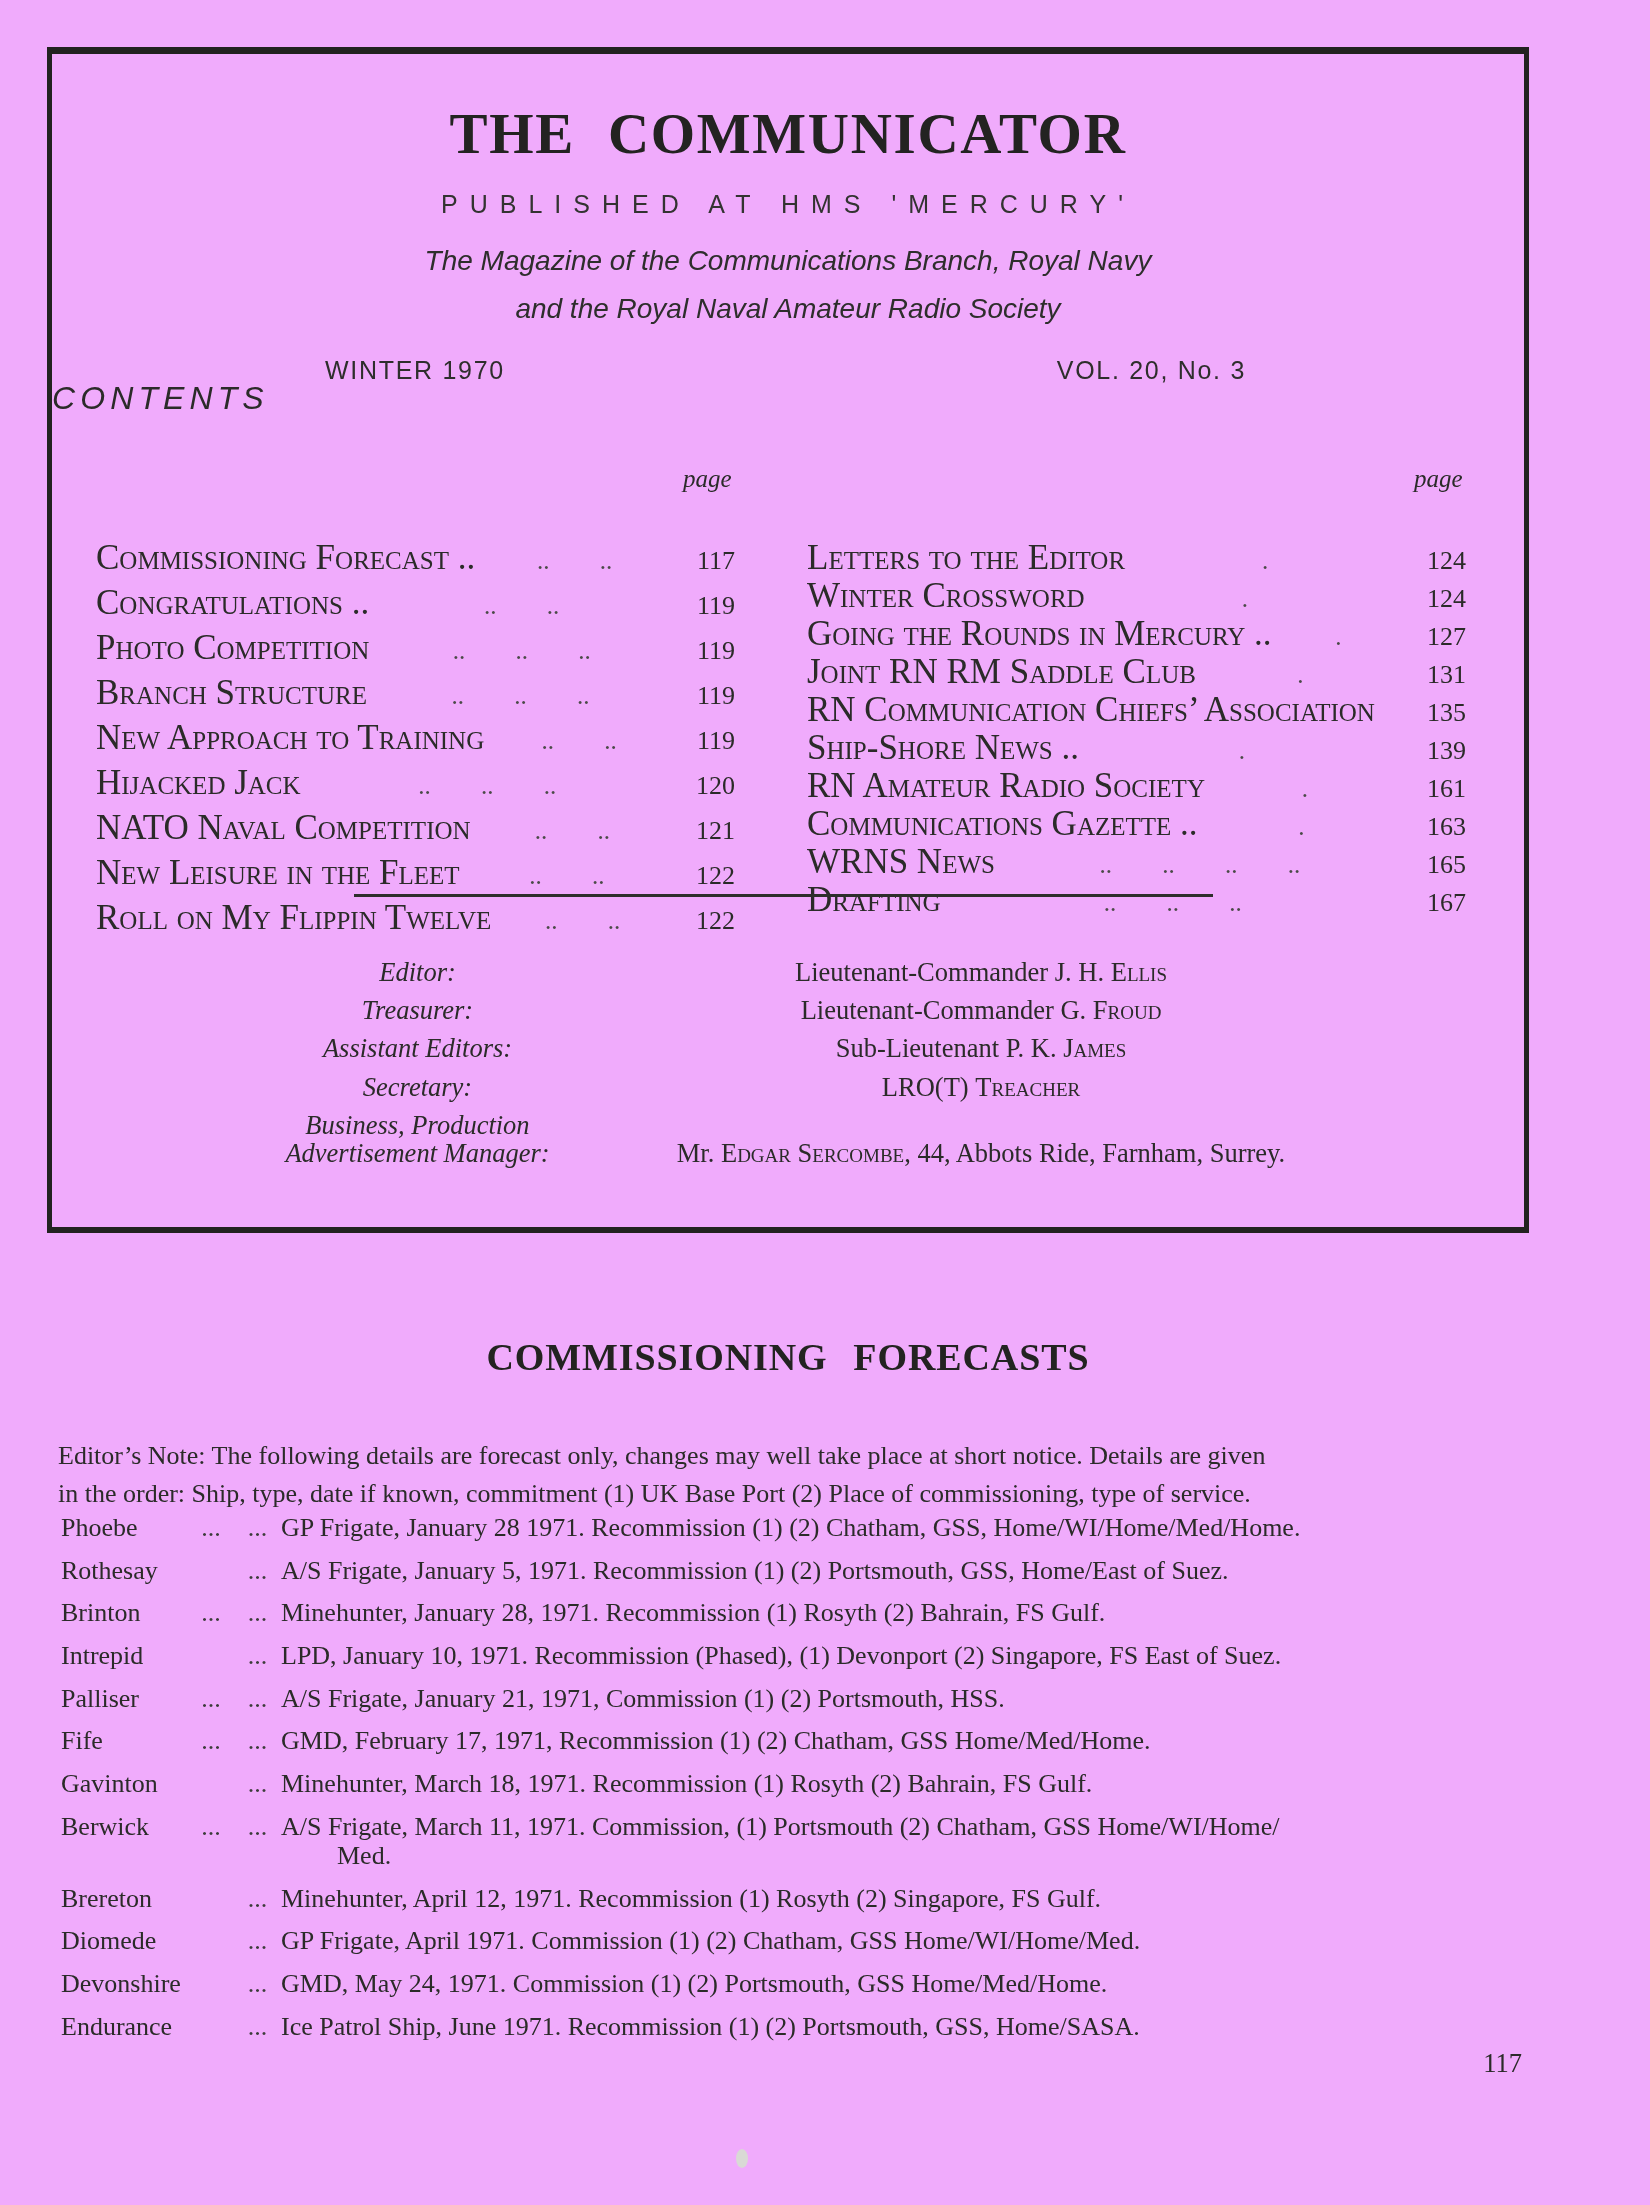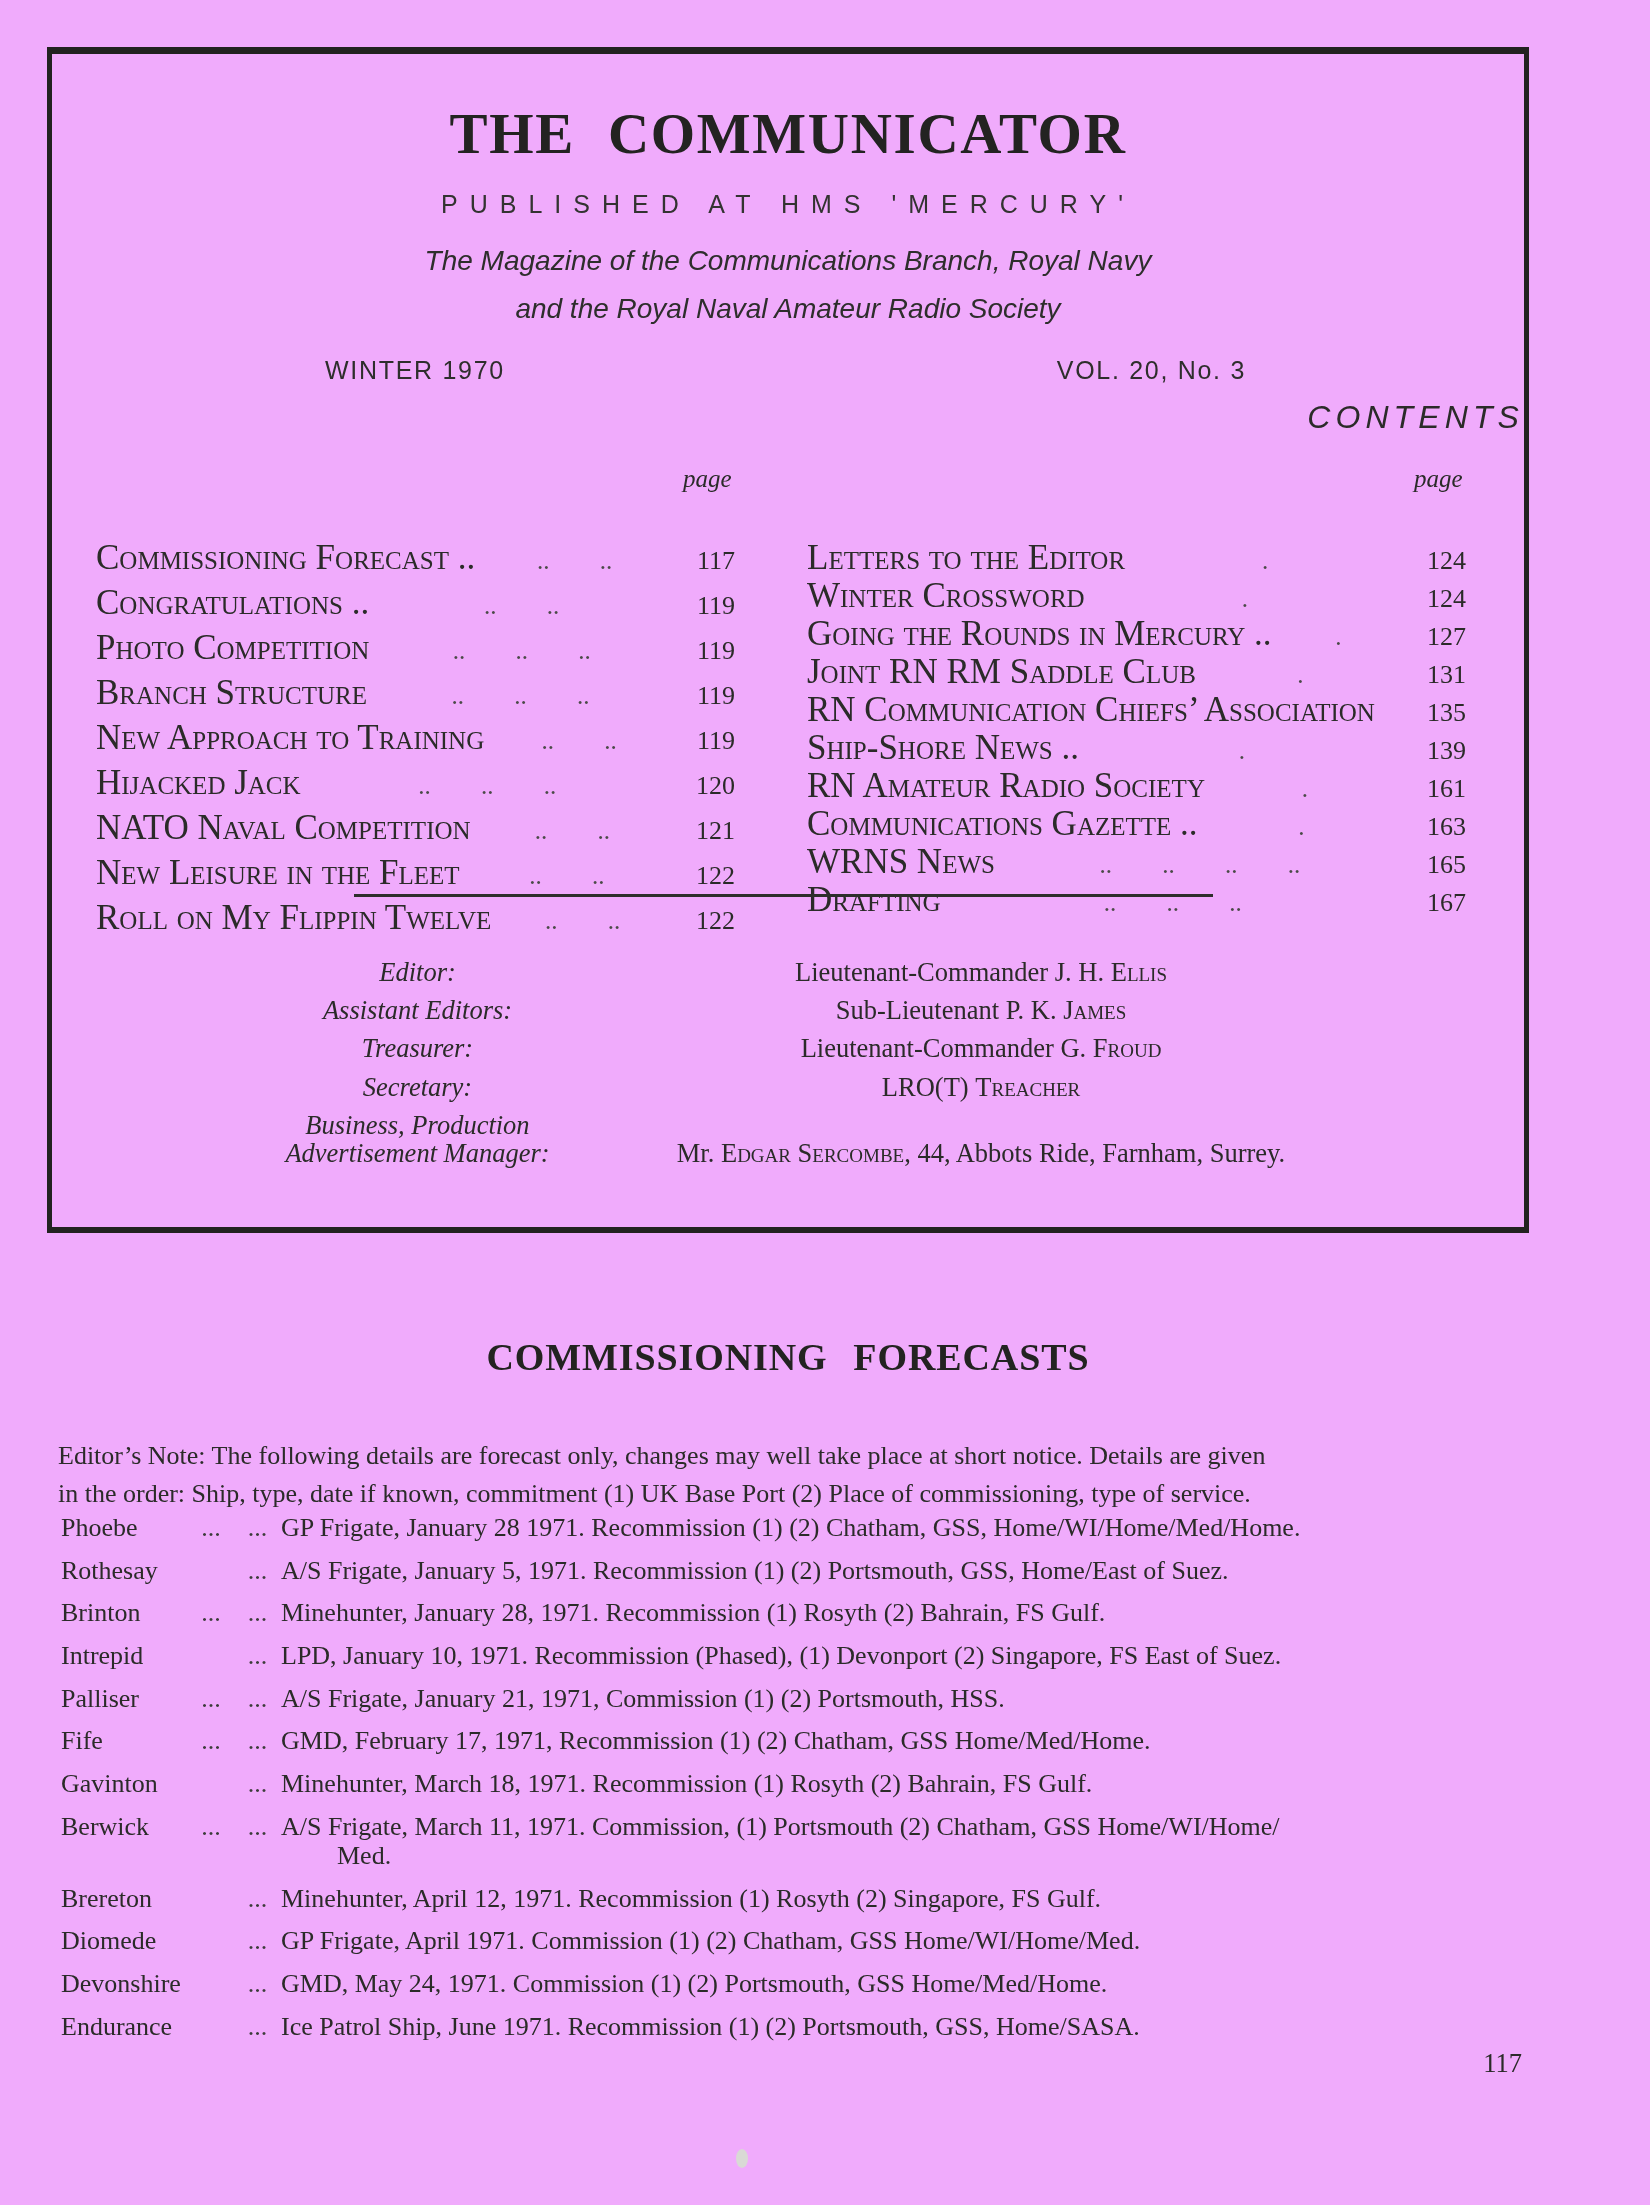--- a/index.html
+++ b/index.html
@@ -25,21 +25,21 @@
   .m-published{top:138px;text-align:center;
     font-family:"Liberation Sans", sans-serif;
     font-size:25px;letter-spacing:12px;color:#333331;line-height:1;}
   .m-sub{text-align:center;font-family:"Liberation Sans", sans-serif;
     font-style:italic;font-size:28px;color:#2e2e2c;line-height:1;}
   .m-sub1{top:193px;} .m-sub2{top:241px;}
   .m-issue-row{top:304px;display:flex;justify-content:space-between;
     box-sizing:border-box;padding:0 278px 0 273px;
     font-family:"Liberation Sans", sans-serif;font-size:25px;
     letter-spacing:1.7px;color:#2e2e2c;line-height:1;}
-  .m-contents-head{top:347px;text-align:right;
+  .m-contents-head{top:328px;text-align:left;
     font-family:"Liberation Sans", sans-serif;font-style:italic;
     font-size:32px;letter-spacing:5.1px;color:#2b2b29;line-height:1;}
   
   .toc-col{position:absolute;top:411px;}
   .toc-col-left{left:44px;width:639px;}
   .toc-col-right{left:755px;width:659px;}
   .toc-page-head{text-align:right;font-style:italic;font-size:25px;
     padding-right:3.4px;height:37px;box-sizing:border-box;color:#2b2b29;}
   .toc-row{display:flex;align-items:baseline;}
   .toc-col-left .toc-row{height:45px;}
@@ -237,35 +237,35 @@
             <span>Editor:</span>
             <span></span>
           </div>
           <div class="staff-value">
             <span>Lieutenant-Commander J. H. </span><span class="smallcaps">Ellis</span><span></span>
           </div>
         </div>
 
         <div class="staff-row">
           <div class="staff-label">
+            <span>Treasurer:</span>
+            <span></span>
+          </div>
+          <div class="staff-value">
+            <span>Lieutenant-Commander G. </span><span class="smallcaps">Froud</span><span></span>
+          </div>
+        </div>
+
+        <div class="staff-row">
+          <div class="staff-label">
             <span>Assistant Editors:</span>
             <span></span>
           </div>
           <div class="staff-value">
             <span>Sub-Lieutenant P. K. </span><span class="smallcaps">James</span><span></span>
-          </div>
-        </div>
-
-        <div class="staff-row">
-          <div class="staff-label">
-            <span>Treasurer:</span>
-            <span></span>
-          </div>
-          <div class="staff-value">
-            <span>Lieutenant-Commander G. </span><span class="smallcaps">Froud</span><span></span>
           </div>
         </div>
 
         <div class="staff-row">
           <div class="staff-label">
             <span>Secretary:</span>
             <span></span>
           </div>
           <div class="staff-value">
             <span>LRO(T) </span><span class="smallcaps">Treacher</span><span></span>

